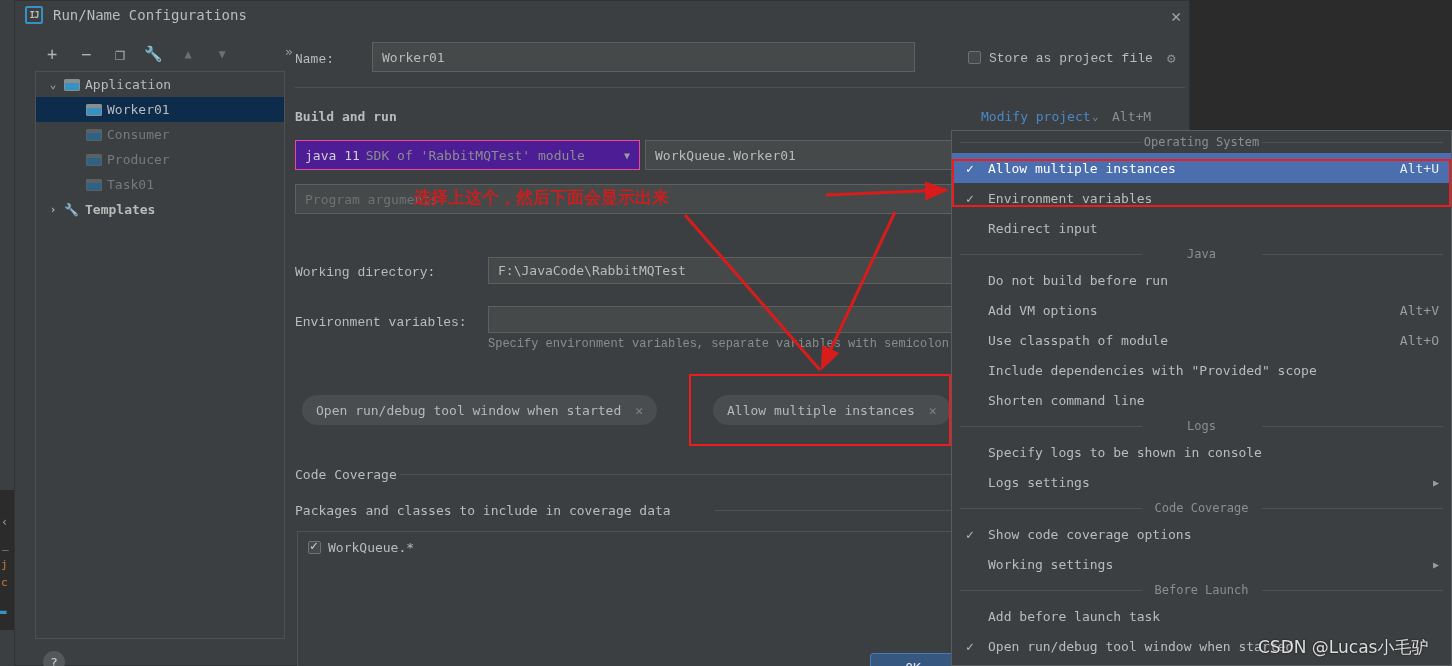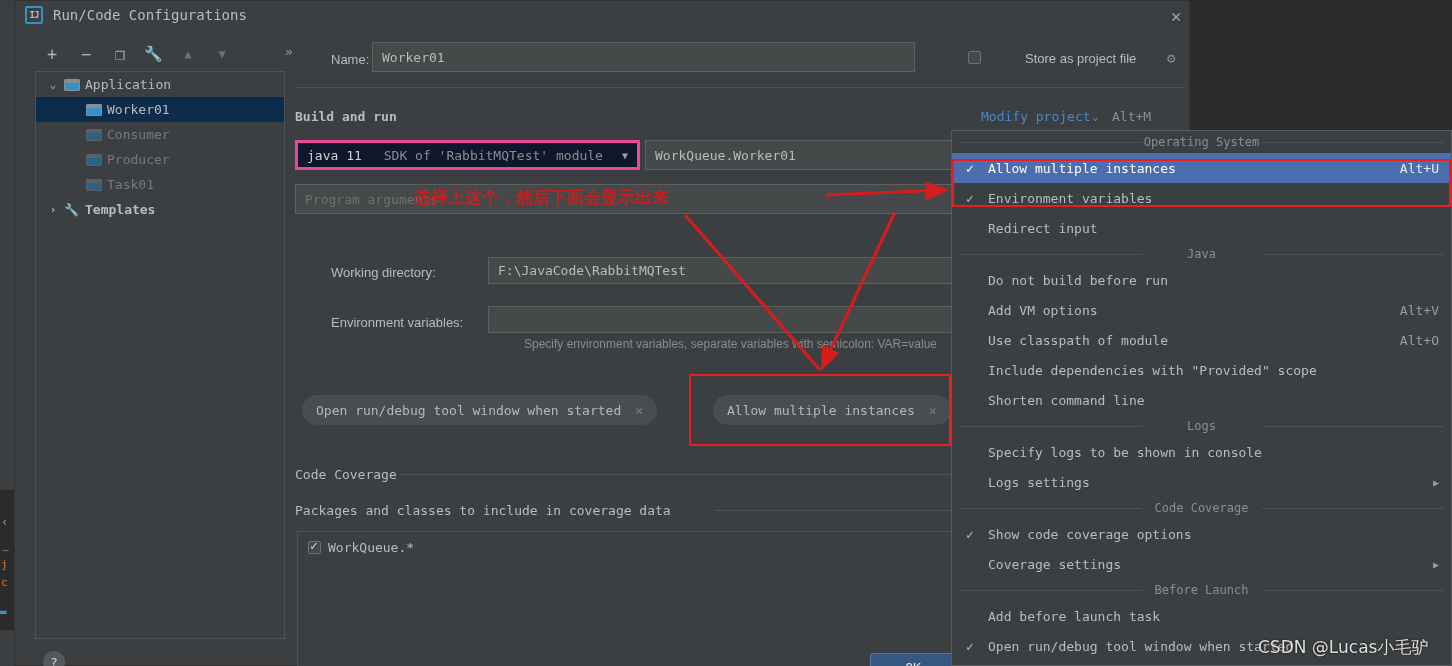--- a/index.html
+++ b/index.html
@@ -77,35 +77,35 @@
   .help-circle {
     position:absolute; left:28px; top:650px; width:22px; height:22px;
     border-radius:50%; background:#55585a; color:#cfd1d2;
     font-size:13px; display:flex; align-items:center; justify-content:center;
     cursor:pointer; user-select:none;
   }
 
   
   .form { position:absolute; left:280px; top:36px; width:890px; height:600px; }
   .lbl { position:absolute; font-size:13px; color:#bbbbbb; white-space:nowrap;
-         font-family:Liberation Sans, sans-serif;margin-left:36px; }
+         font-family:Liberation Mono, monospace; }
   .lbl.dim { color:#8a8d8f; }
 
   .field {
     position:absolute; background:#45494a; border:1px solid #5e6060;
     display:flex; align-items:center; padding:0 9px;
     font-size:13px; color:#bbbbbb; overflow:hidden; white-space:nowrap;
     font-family:"DejaVu Sans Mono","Liberation Mono",monospace;
   }
   .field.ph { color:#6f7274; }
 
-  .combo { position:absolute; background:#0f172a; border:3px solid #ec4899;
+  .combo { position:absolute; background:#4c1d95; border:1px solid #ec4899;
            display:flex; align-items:center; padding:0 9px; font-size:13px; color:#bbbbbb; }
   .combo .sdk-main { color:#d2d2d2; }
-  .combo .sdk-sub { color:#8b8e90; margin-left:22px; }
+  .combo .sdk-sub { color:#8b8e90; margin-left:6px; }
   .combo .caret { position:absolute; right:9px; color:#9a9d9e; font-size:10px; }
 
   .section-hd { position:absolute; font-size:13px; color:#bbbbbb; font-weight:bold; }
   .section-hd.normal { font-weight:normal; }
   .hr { position:absolute; height:1px; background:#4e5254; }
 
   .modify-link { position:absolute; font-size:13px; color:#4a88c7; cursor:pointer; white-space:nowrap; }
   .modify-caret { position:absolute; font-size:11px; color:#8b8e90; }
   .modify-kbd { position:absolute; font-size:13px; color:#8b8e90; }
 
@@ -207,21 +207,21 @@
   <div class="ide-hint" style="left:1px;top:558px;">j</div>
   <div class="ide-hint" style="left:1px;top:576px;">c</div>
   <div class="ide-hint" style="left:0px;top:605px;color:#3592c4;">▬</div>
   <div class="ide-editor-frame"></div>
   <div class="ide-right-bg"></div>
 
   <div class="dialog">
 
     <div class="titlebar">
       <div class="title-icon">IJ</div>
-      <div class="title-text">Run/Code Configurations</div>
+      <div class="title-text">Run/Name Configurations</div>
       <div class="close-btn">✕</div>
     </div>
 
     <div class="toolbar">
       <div class="tb-icon" style="left:4px">+</div>
       <div class="tb-icon" style="left:38px">−</div>
       <div class="tb-icon" style="left:72px">❐</div>
       <div class="tb-icon" style="left:106px;font-size:15px">🔧</div>
       <div class="tb-icon dim" style="left:140px;font-size:12px">▲</div>
       <div class="tb-icon dim" style="left:174px;font-size:12px">▼</div>
@@ -370,21 +370,21 @@
       <span>Logs settings</span>
       <span class="arrow">▶</span>
     </div>
 
     <div class="menu-group">Code Coverage</div>
     <div class="menu-item">
       <span class="tick">✓</span>
       <span>Show code coverage options</span>
     </div>
     <div class="menu-item">
-      <span>Coverage settings</span>
+      <span>Working settings</span>
       <span class="arrow">▶</span>
     </div>
 
     <div class="menu-group">Before Launch</div>
     <div class="menu-item">
       <span>Add before launch task</span>
     </div>
     <div class="menu-item">
       <span class="tick">✓</span>
       <span>Open run/debug tool window when started</span>

